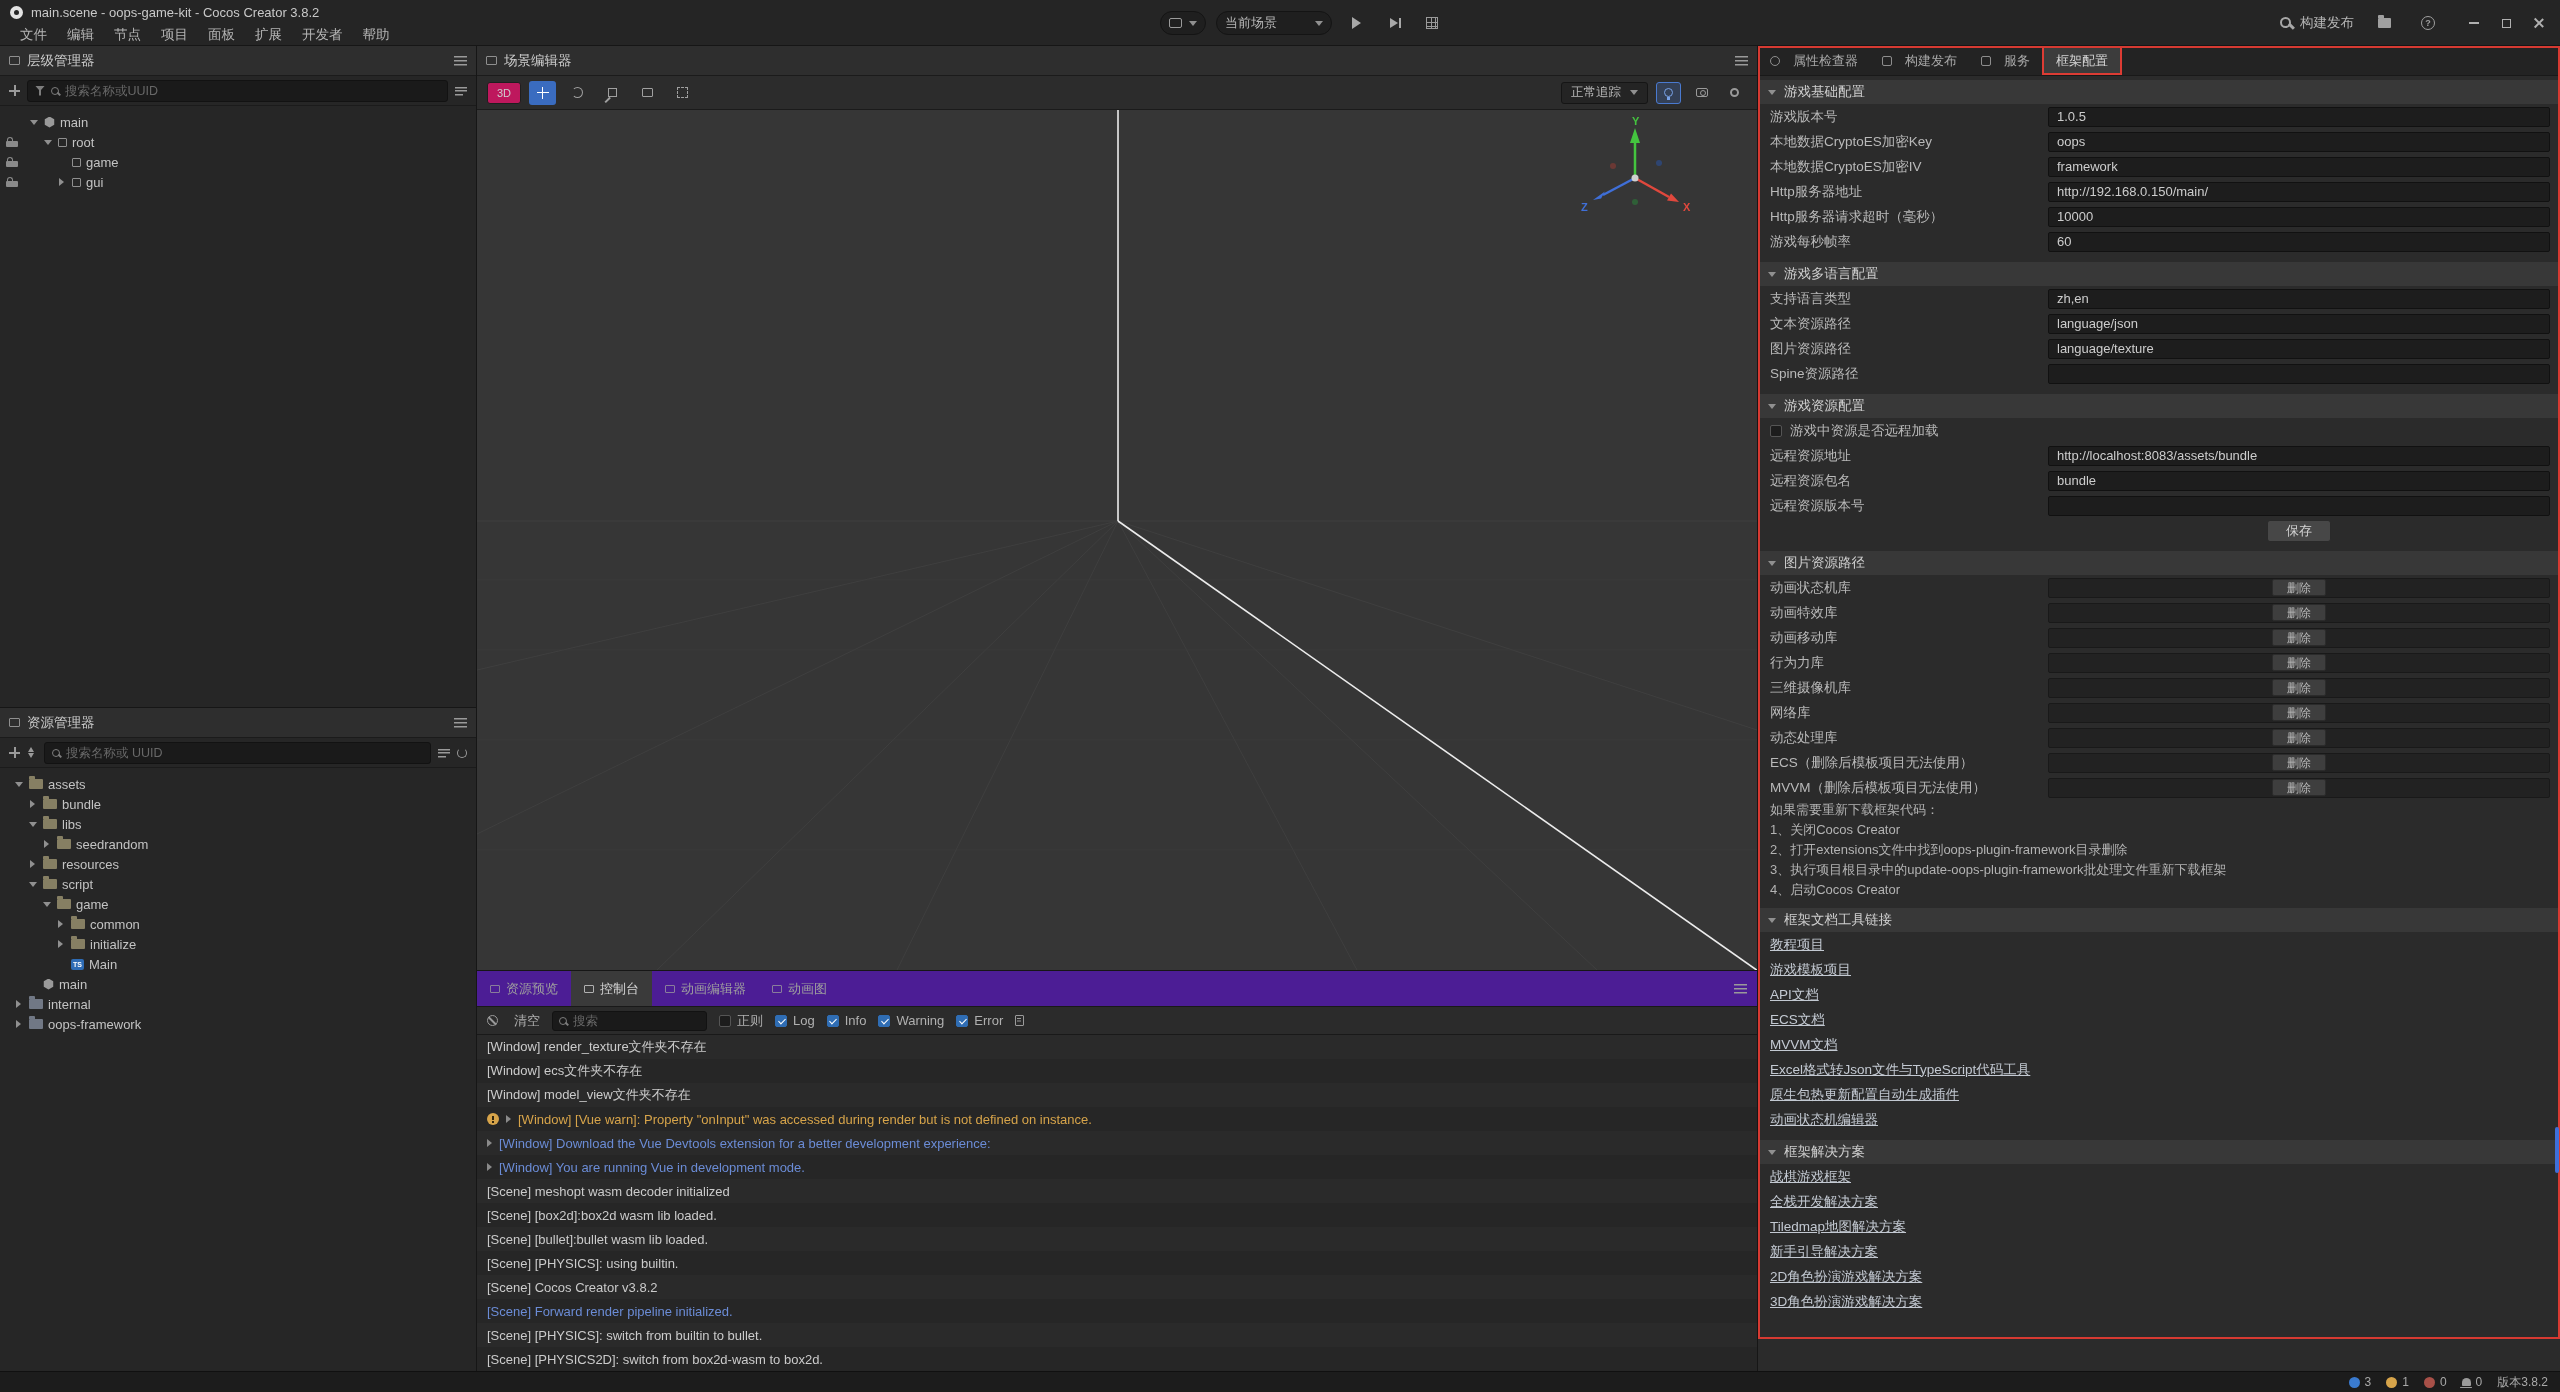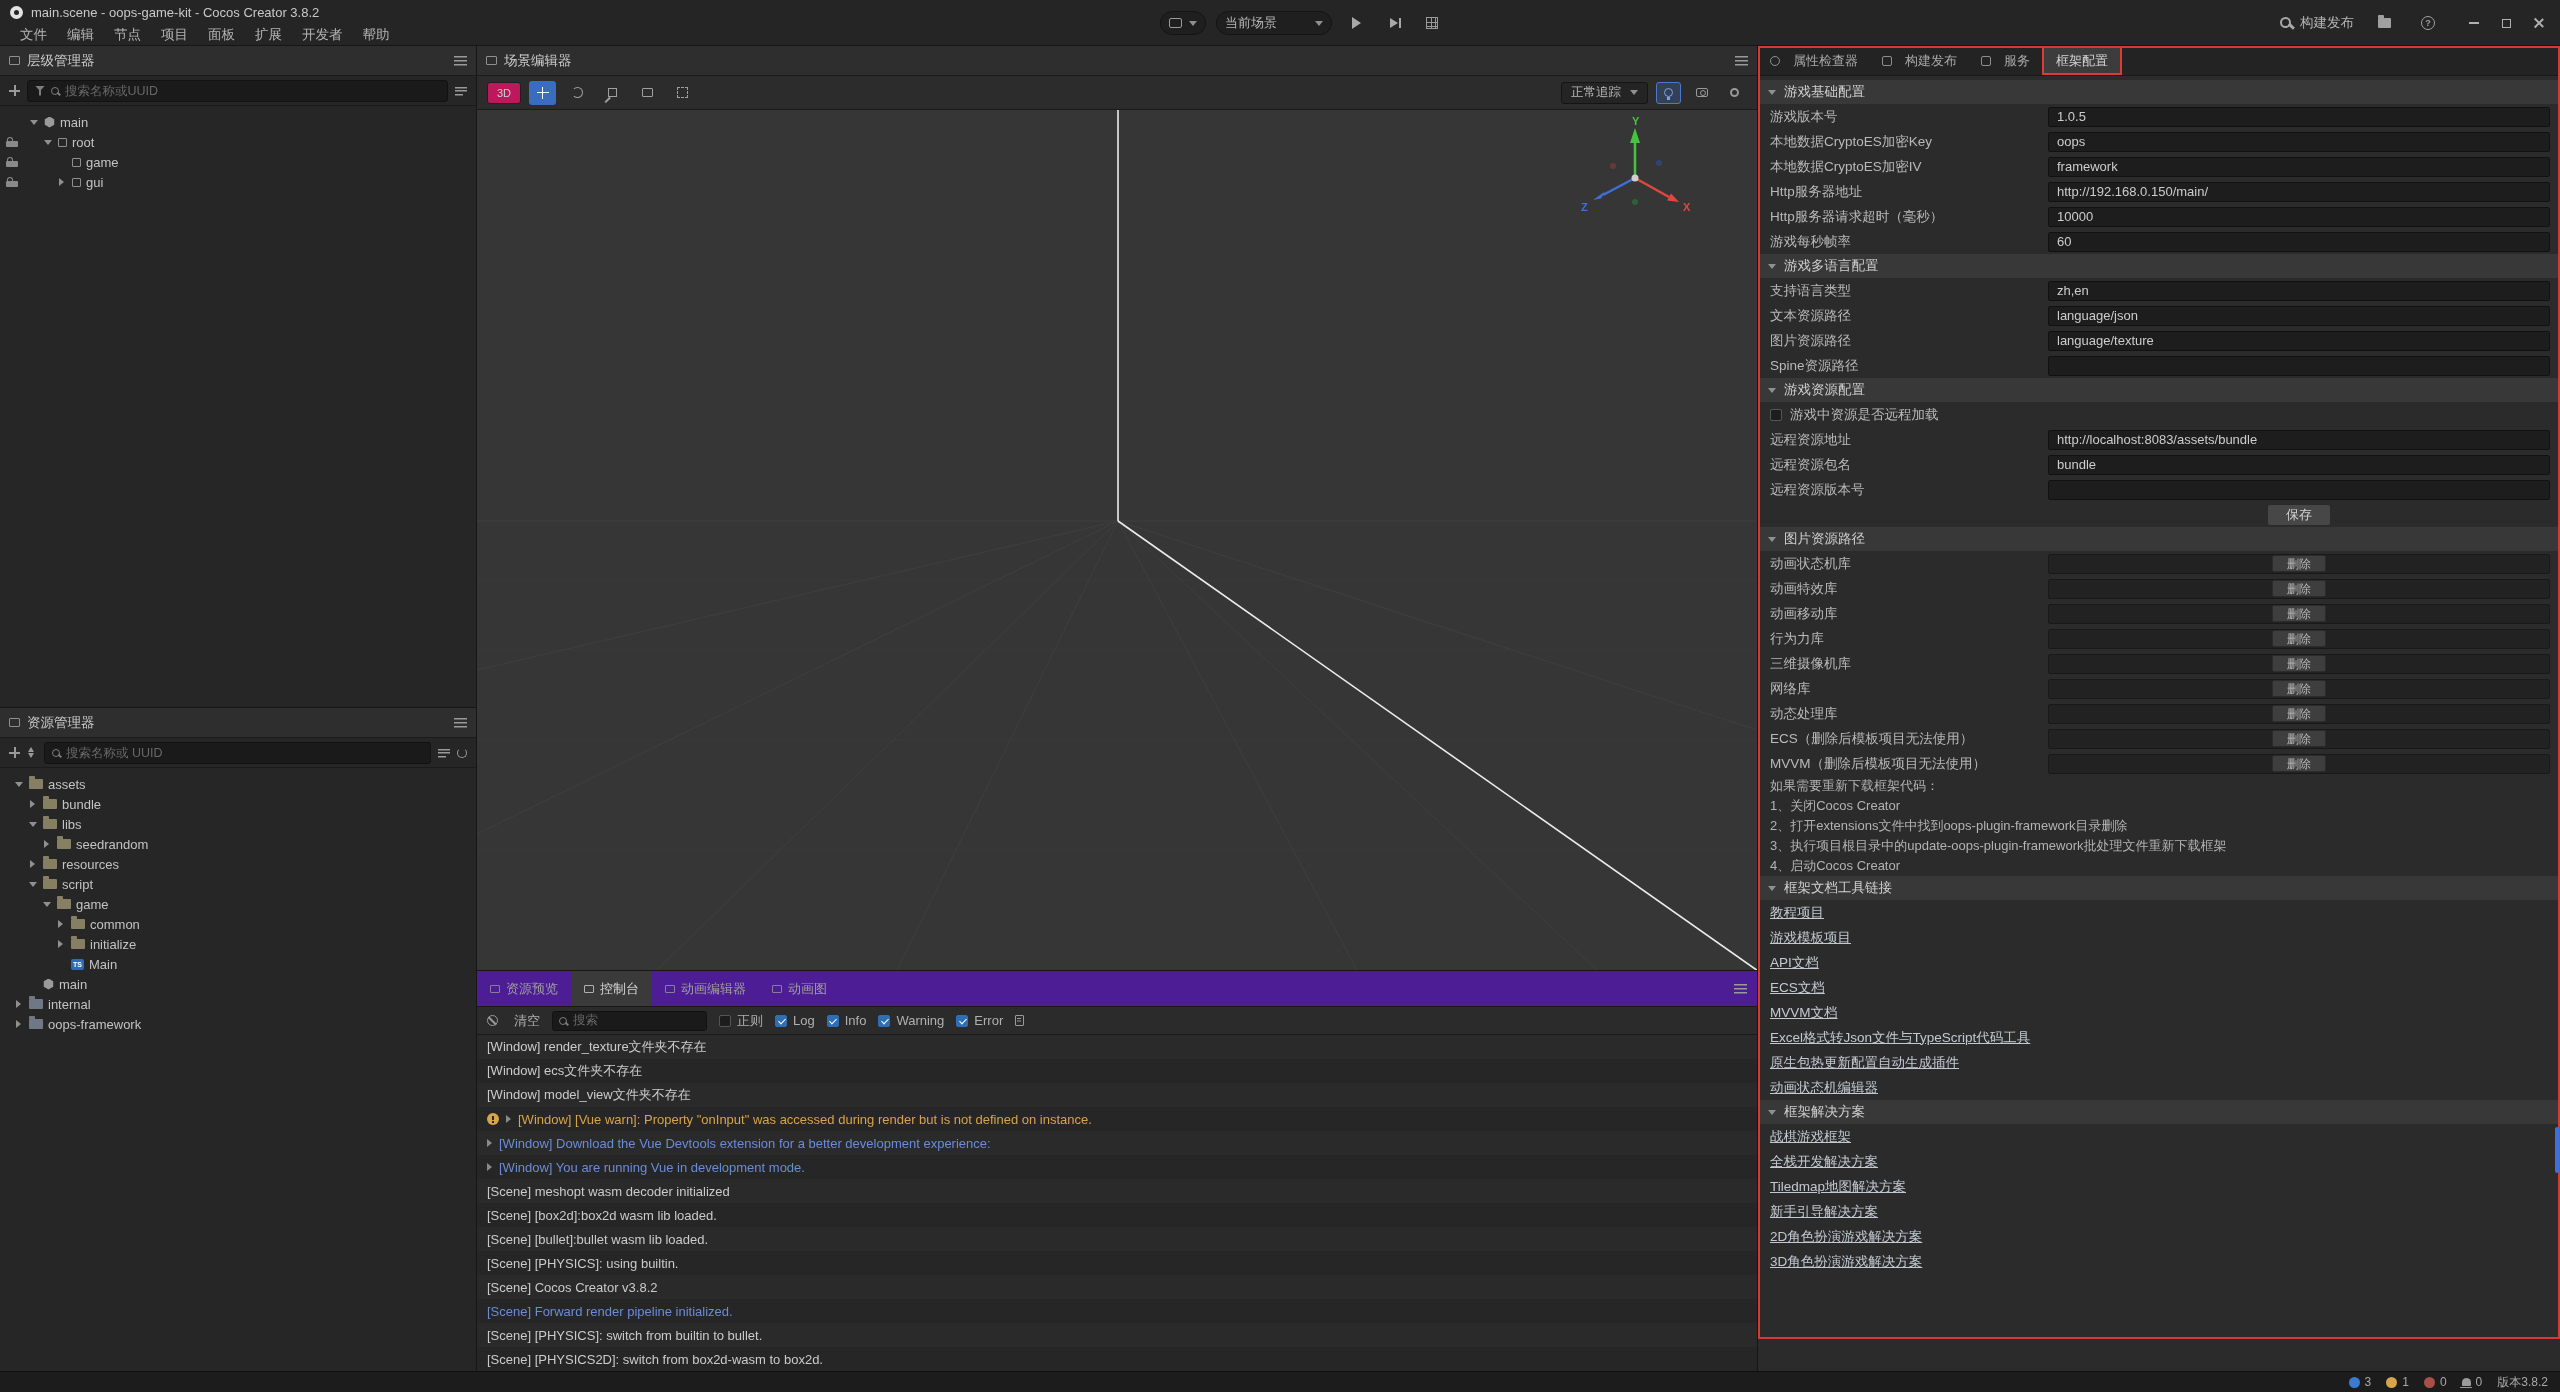--- a/index.html
+++ b/index.html
@@ -128,21 +128,21 @@
 
   
   .panel-console{flex:1;min-height:0;display:flex;flex-direction:column;background:#252525}
   .console-tabs{height:36px;background:#4c1d95;display:flex;align-items:stretch;border-bottom:1px solid #191919;flex:none}
   .console-tab{display:flex;align-items:center;gap:6px;padding:0 13px;font-size:13px;color:#9e9e9e}
   .console-tab.active{background:#3a3a3a;color:#d8d8d8}
   .tab-glyph{width:10px;height:8px;border:1.2px solid currentColor;opacity:.75;border-radius:1px;flex:none}
   .console-toolbar{height:28px;display:flex;align-items:center;gap:12px;padding:0 10px;background:#2b2b2b;border-bottom:1px solid #191919;flex:none}
   .clear-btn{display:flex;align-items:center;gap:16px;font-size:13px;color:#b0b0b0}
   .console-search{width:155px;height:20px;background:#1a1a1a;border:1px solid #121212;border-radius:3px;display:flex;align-items:center;gap:6px;padding:0 6px}
-  .console-search input{flex:1;min-width:0;background:transparent;border:none;outline:none;color:#bdbdbd;font-size:12.5px;font-family:Liberation Serif, serif}
+  .console-search input{flex:1;min-width:0;background:transparent;border:none;outline:none;color:#bdbdbd;font-size:12.5px;font-family:Liberation Sans, sans-serif}
   .filter{display:flex;align-items:center;gap:6px;font-size:13px;color:#b0b0b0}
   .cb{width:12px;height:12px;border:1px solid #555;background:#1d1d1d;border-radius:2px;position:relative;flex:none}
   .cb.checked{background:#2f6db4;border-color:#2f6db4}
   .cb.checked::after{content:'';position:absolute;left:3.5px;top:1px;width:3px;height:6px;border:solid #fff;border-width:0 1.5px 1.5px 0;transform:rotate(45deg)}
   .logs{flex:1;overflow:hidden}
   .log-row{height:24px;display:flex;align-items:center;gap:7px;padding:0 10px;font-size:13px;color:#cbcbcb;white-space:nowrap}
   .log-row:nth-child(odd){background:#2a2a2a}
   .log-row:nth-child(even){background:#262626}
   .log-row.warn{color:#d7a44a}
   .log-row.info{color:#6b8cd6}
@@ -153,21 +153,21 @@
 
   
   .col-right{width:802px;background:#2b2b2b;position:relative;display:flex;flex-direction:column}
   .insp-tabs{height:30px;background:#232323;display:flex;align-items:stretch;border-bottom:1px solid #191919;flex:none}
   .insp-tab{display:flex;align-items:center;gap:13px;padding:0 12px;font-size:13px;color:#a8a8a8}
   .insp-tab.active{background:#3c3c3c;color:#d5d5d5}
   .insp-tab.highlighted{border:2px solid #dd3c34}
   .tg-ring{width:10px;height:10px;border:1.5px solid currentColor;border-radius:50%;opacity:.8;flex:none}
   .tg-box{width:10px;height:10px;border:1.5px solid currentColor;border-radius:2px;opacity:.8;flex:none}
   .insp-body{flex:1;overflow:hidden}
-  .insp-section{}
+  .insp-section{margin-top:8px}
   .insp-section:first-child{margin-top:4px}
   .insp-header{height:24px;background:#383838;display:flex;align-items:center;gap:8px;padding:0 10px;font-size:13.5px;color:#d0d0d0}
   .prop-row{height:25px;display:flex;align-items:center;padding:0 10px 0 12px;gap:0}
   .prop-label{width:278px;flex:none;font-size:13.5px;color:#b9b9b9;white-space:nowrap;overflow:hidden}
   .prop-value{flex:1;display:flex;align-items:center;min-width:0}
   .prop-input{width:100%;height:20px;background:#1d1d1d;border:1px solid #111;border-radius:2px;color:#cdcdcd;font-size:13px;padding:0 8px;font-family:inherit;outline:none}
   .prop-value.strip{background:#222;border:1px solid #191919;height:20px;border-radius:2px;justify-content:center}
   .prop-value.center{justify-content:center}
   .btn{height:22px;padding:0 18px;background:#474747;border:1px solid #2a2a2a;border-radius:3px;color:#d2d2d2;font-size:13px;font-family:inherit}
   .btn-del{height:17px;padding:0 14px;background:#3e3e3e;border:1px solid #2b2b2b;border-radius:2px;color:#b9b9b9;font-size:12px;line-height:14px;font-family:inherit}

